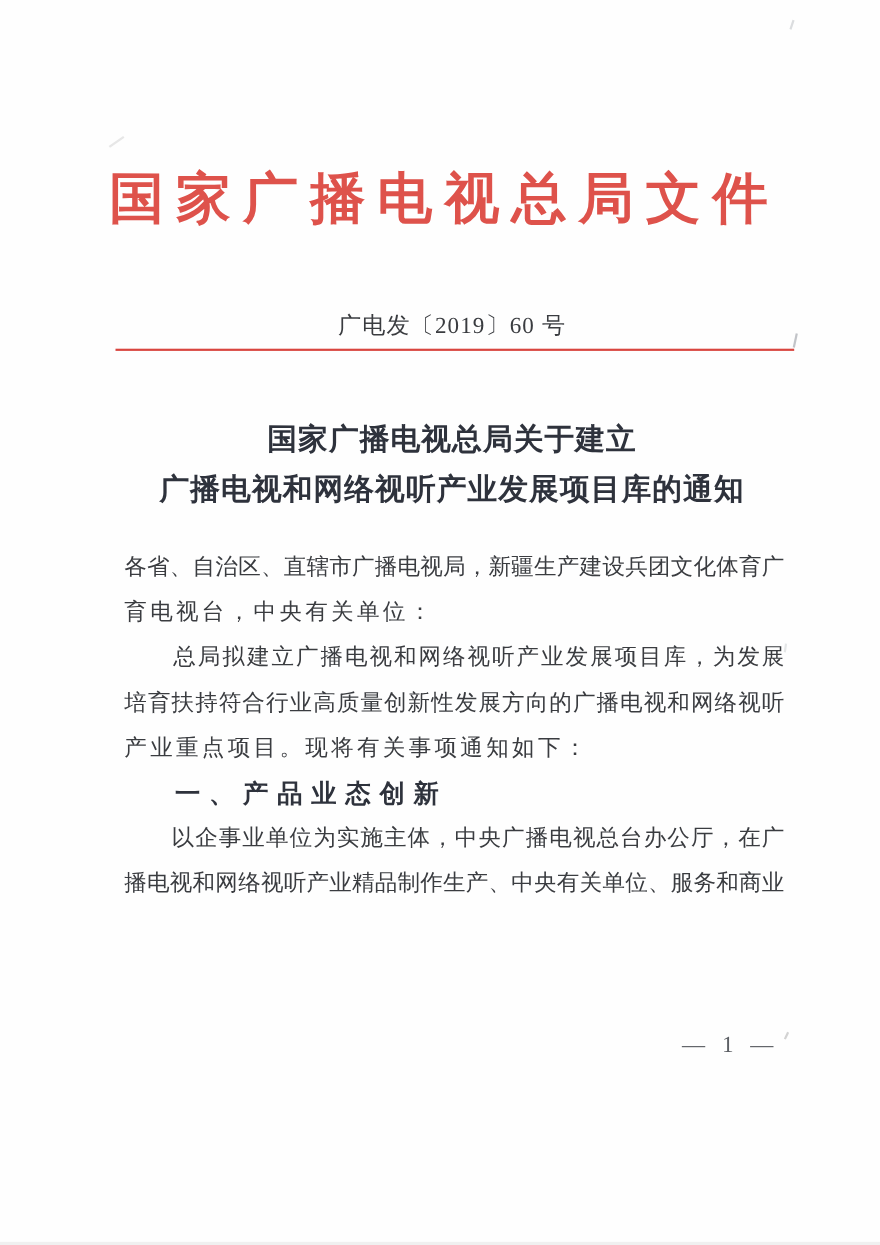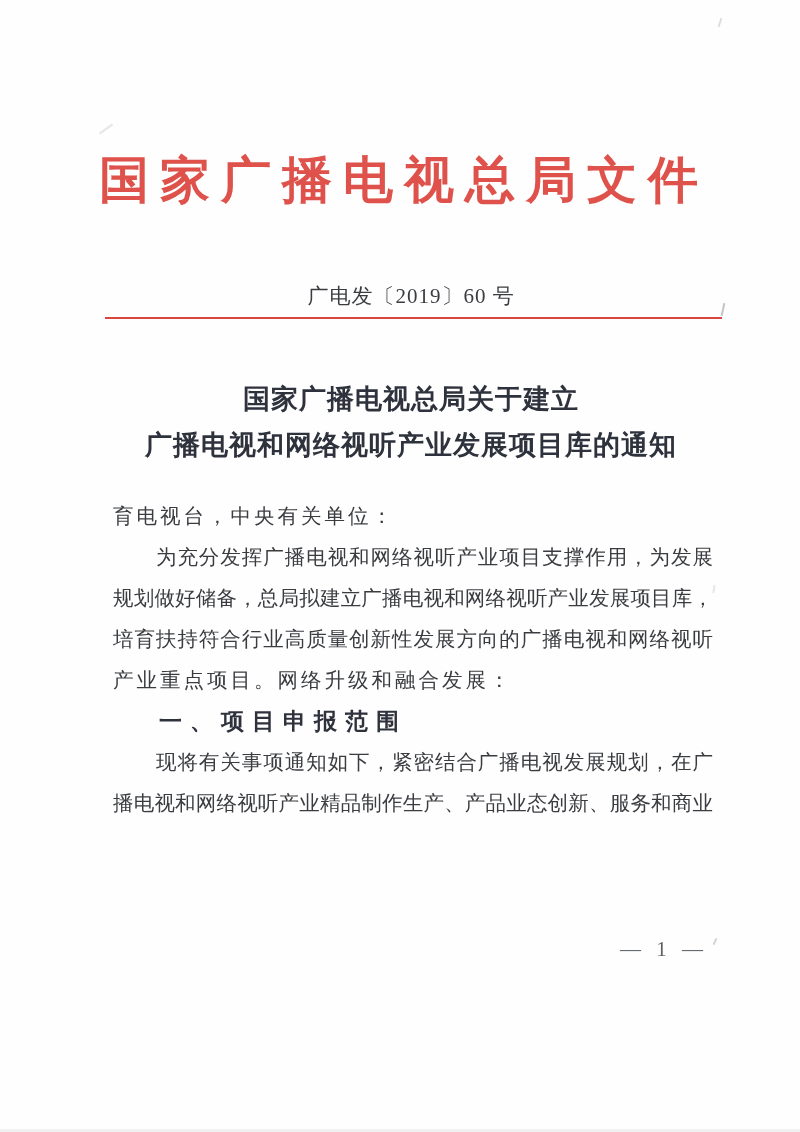--- a/index.html
+++ b/index.html
@@ -135,28 +135,28 @@
   <div class="doc-number">广电发〔2019〕60 号</div>
 
   <div class="red-rule"></div>
 
   <div class="notice-title">
     <div>国家广播电视总局关于建立</div>
     <div>广播电视和网络视听产业发展项目库的通知</div>
   </div>
 
   <div class="body-text" id="body-text">
+      <div class="bodyline">各省、自治区、直辖市广播电视局，新疆生产建设兵团文化体育广</div>
       <div class="bodyline nojust">育电视台，中央有关单位：</div>
-      <div class="bodyline">　　为充分发挥广播电视和网络视听产业项目支撑作用，为发展</div>
-      <div class="bodyline">规划做好储备，总局拟建立广播电视和网络视听产业发展项目库，</div>
+      <div class="bodyline">　　总局拟建立广播电视和网络视听产业发展项目库，为发展</div>
       <div class="bodyline">培育扶持符合行业高质量创新性发展方向的广播电视和网络视听</div>
-      <div class="bodyline nojust">产业重点项目。网络升级和融合发展：</div>
-      <div class="bodyline heading nojust">一、项目申报范围</div>
-      <div class="bodyline">　　现将有关事项通知如下，紧密结合广播电视发展规划，在广</div>
-      <div class="bodyline">播电视和网络视听产业精品制作生产、产品业态创新、服务和商业</div>
+      <div class="bodyline nojust">产业重点项目。现将有关事项通知如下：</div>
+      <div class="bodyline heading nojust">一、产品业态创新</div>
+      <div class="bodyline">　　以企事业单位为实施主体，中央广播电视总台办公厅，在广</div>
+      <div class="bodyline">播电视和网络视听产业精品制作生产、中央有关单位、服务和商业</div>
     </div>
 
   <div class="page-number">— 1 —</div>
 
   <div class="artifact a1"></div>
   <div class="artifact a2"></div>
   <div class="artifact a3"></div>
   <div class="artifact a4"></div>
   <div class="artifact a5"></div>
   <div class="artifact a6"></div>

